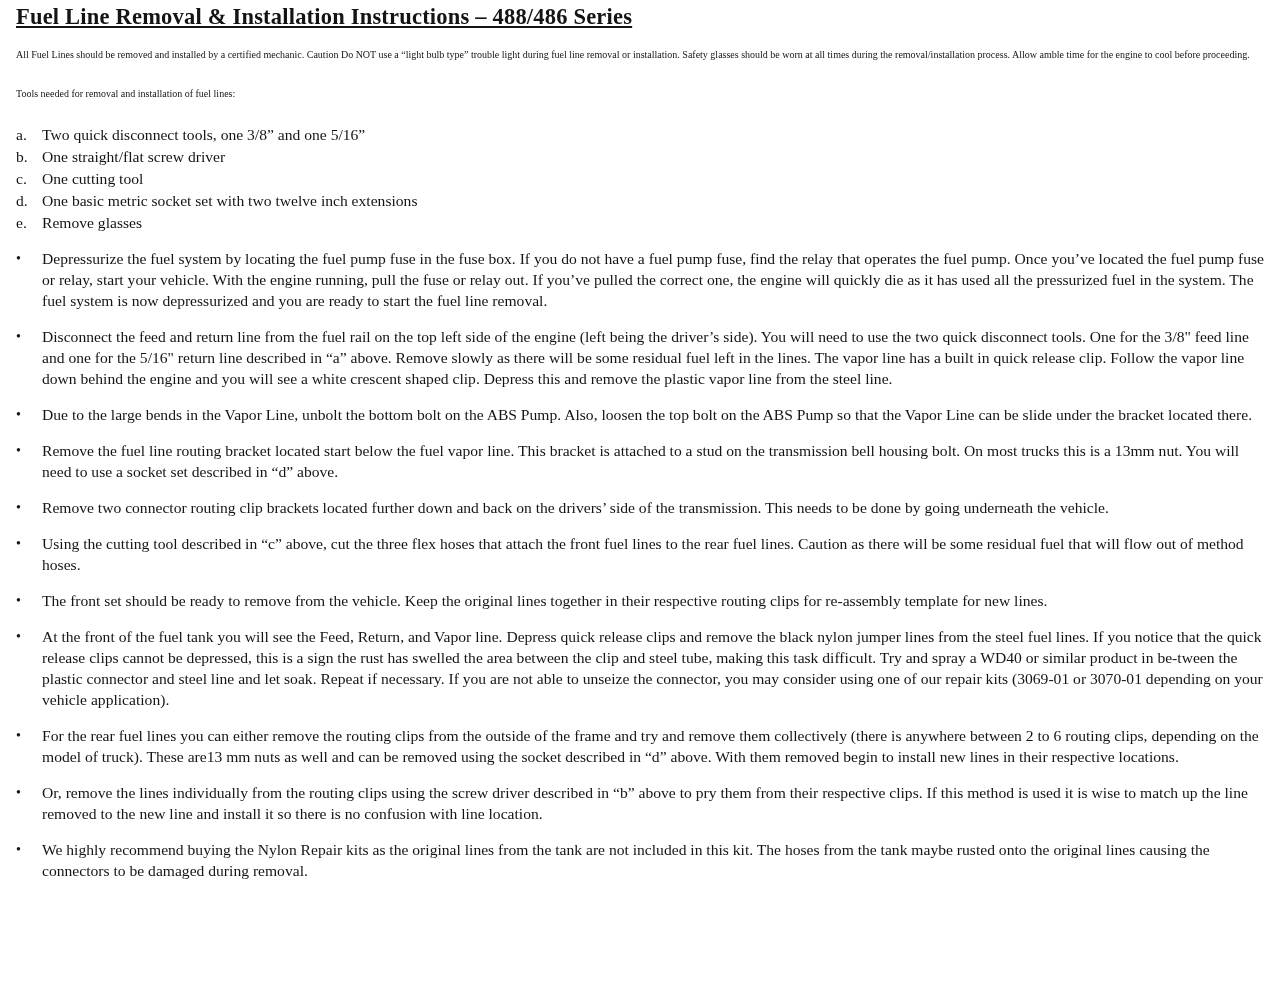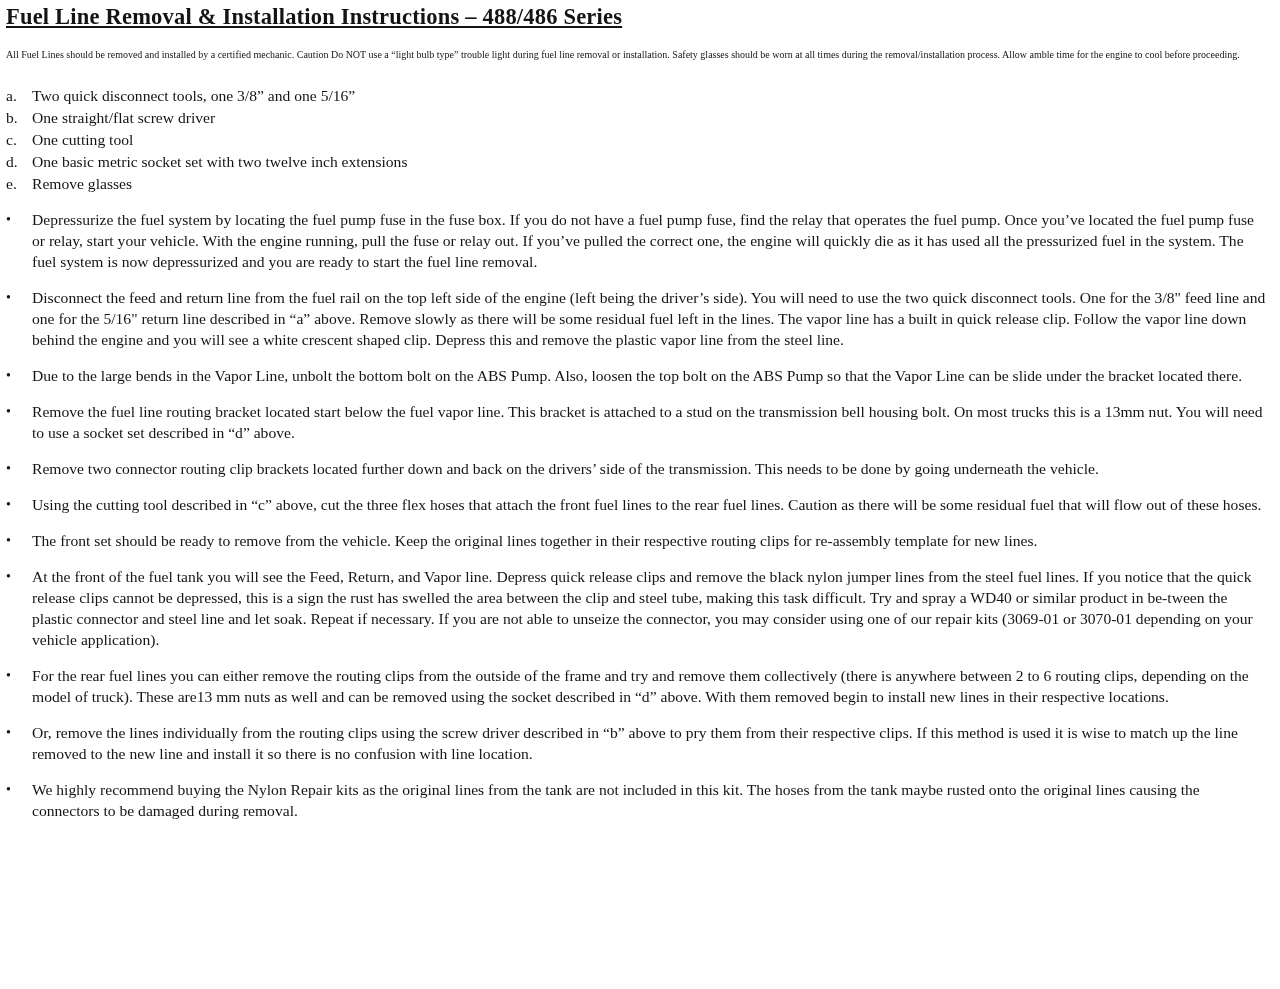--- a/index.html
+++ b/index.html
@@ -7,21 +7,21 @@
   body {
     background: #ffffff;
     width: 1280px;
     min-height: 989px;
     font-family: "Liberation Serif", serif;
     color: #141414;
   }
   .doc {
     width: 1280px;
     min-height: 989px;
-    padding: 2px 14px 20px 6px;
+    padding: 2px 14px 20px 16px;
   }
   .doc-title {
     font-size: 22.5px;
     font-weight: bold;
     text-decoration: underline;
     margin: 2px 0 0 0;
     letter-spacing: 0.2px;
   }
   .body-text {
     font-size: 10px;
@@ -71,20 +71,21 @@
 </style>
 </head>
 <body>
 
 <div class="doc">
 
   <h1 class="doc-title">Fuel Line Removal &amp; Installation Instructions – 488/486 Series</h1>
 
   <p class="body-text">All Fuel Lines should be removed and installed by a certified mechanic. Caution Do NOT use a “light bulb type” trouble light during fuel line removal or installation. Safety glasses should be worn at all times during the removal/installation process. Allow amble time for the engine to cool before proceeding.</p>
 
+  <p class="body-text tools-intro">Tools needed for removal and installation of fuel lines:</p>
 
   <div class="letter-list">
     <div class="letter-item">
       <span class="marker">a.</span>
       <span class="txt">Two quick disconnect tools, one 3/8” and one 5/16”</span>
     </div>
     <div class="letter-item">
       <span class="marker">b.</span>
       <span class="txt">One straight/flat screw driver</span>
     </div>
@@ -119,21 +120,21 @@
     <div class="bullet-item">
       <span class="marker">•</span>
       <span class="txt">Remove the fuel line routing bracket located start below the fuel vapor line. This bracket is attached to a stud on the transmission bell housing bolt. On most trucks this is a 13mm nut. You will need to use a socket set described in “d” above.</span>
     </div>
     <div class="bullet-item">
       <span class="marker">•</span>
       <span class="txt">Remove two connector routing clip brackets located further down and back on the drivers’ side of the transmission. This needs to be done by going underneath the vehicle.</span>
     </div>
     <div class="bullet-item">
       <span class="marker">•</span>
-      <span class="txt">Using the cutting tool described in “c” above, cut the three flex hoses that attach the front fuel lines to the rear fuel lines. Caution as there will be some residual fuel that will flow out of these hoses.</span>
+      <span class="txt">Using the cutting tool described in “c” above, cut the three flex hoses that attach the front fuel lines to the rear fuel lines. Caution as there will be some residual fuel that will flow out of method hoses.</span>
     </div>
     <div class="bullet-item">
       <span class="marker">•</span>
       <span class="txt">The front set should be ready to remove from the vehicle. Keep the original lines together in their respective routing clips for re-assembly template for new lines.</span>
     </div>
     <div class="bullet-item">
       <span class="marker">•</span>
       <span class="txt">At the front of the fuel tank you will see the Feed, Return, and Vapor line. Depress quick release clips and remove the black nylon jumper lines from the steel fuel lines. If you notice that the quick release clips cannot be depressed, this is a sign the rust has swelled the area between the clip and steel tube, making this task difficult. Try and spray a WD40 or similar product in be-tween the plastic connector and steel line and let soak. Repeat if necessary. If you are not able to unseize the connector, you may consider using one of our repair kits (3069-01 or 3070-01 depending on your vehicle application).</span>
     </div>
     <div class="bullet-item">

